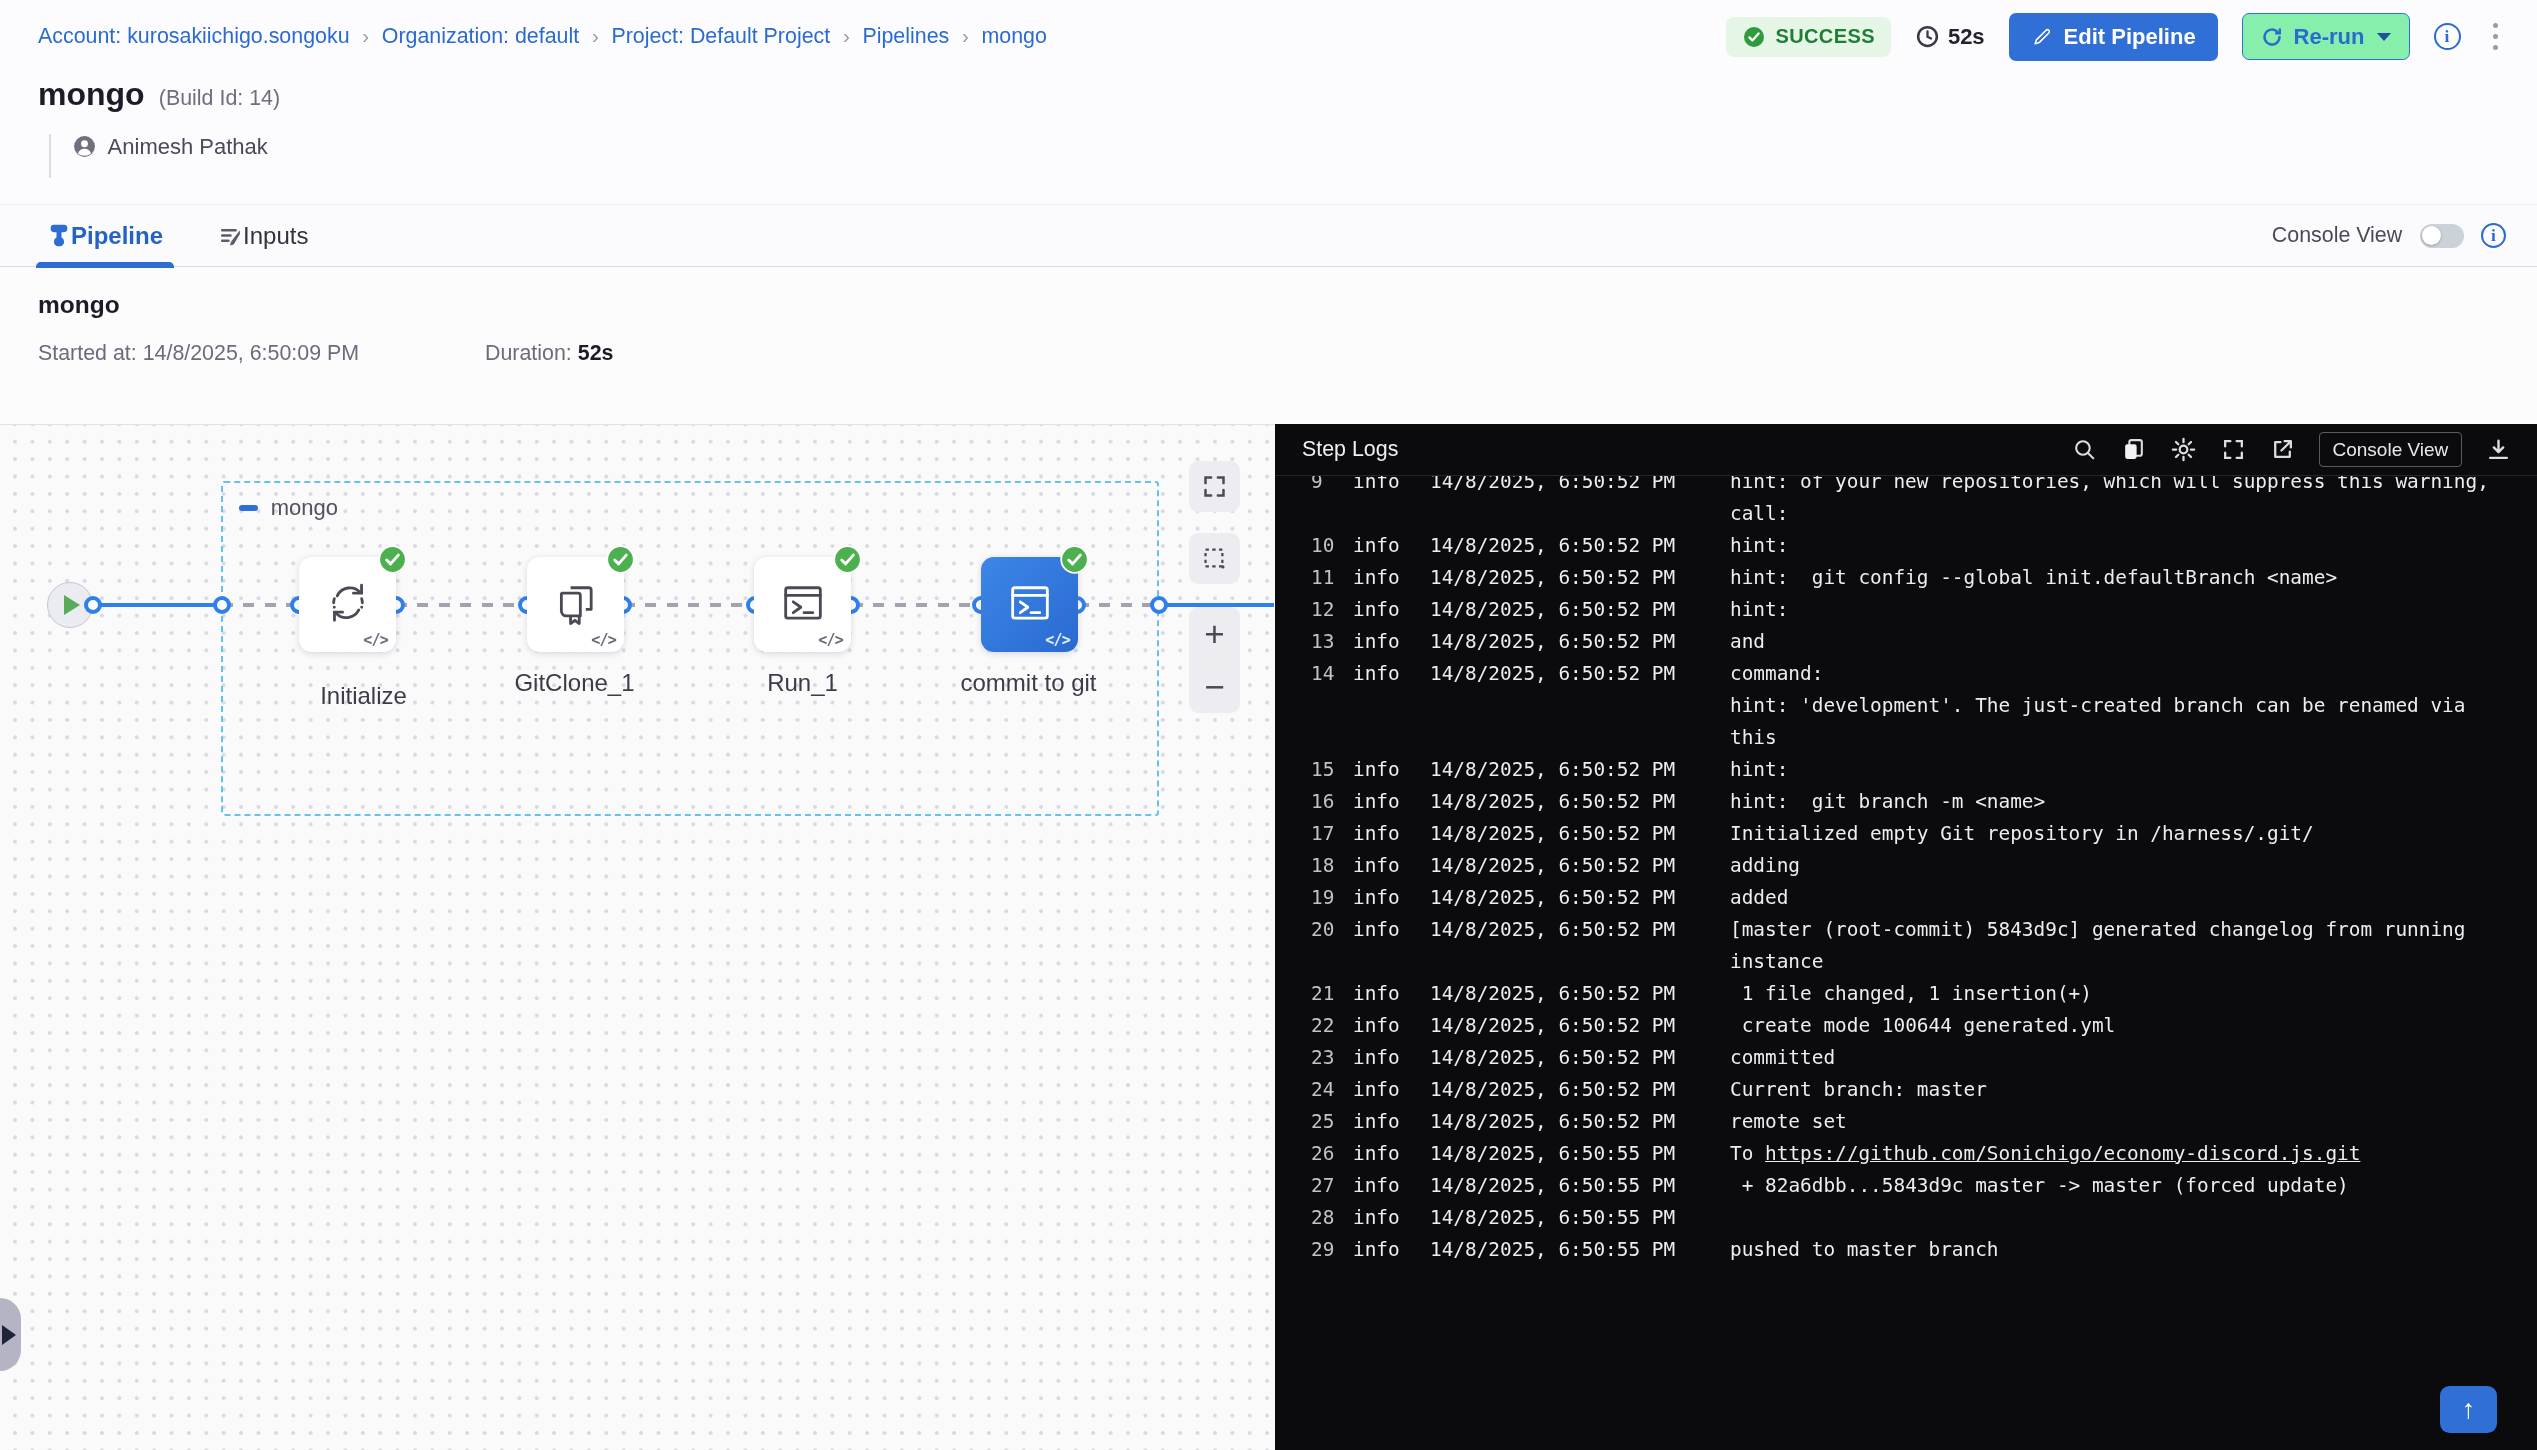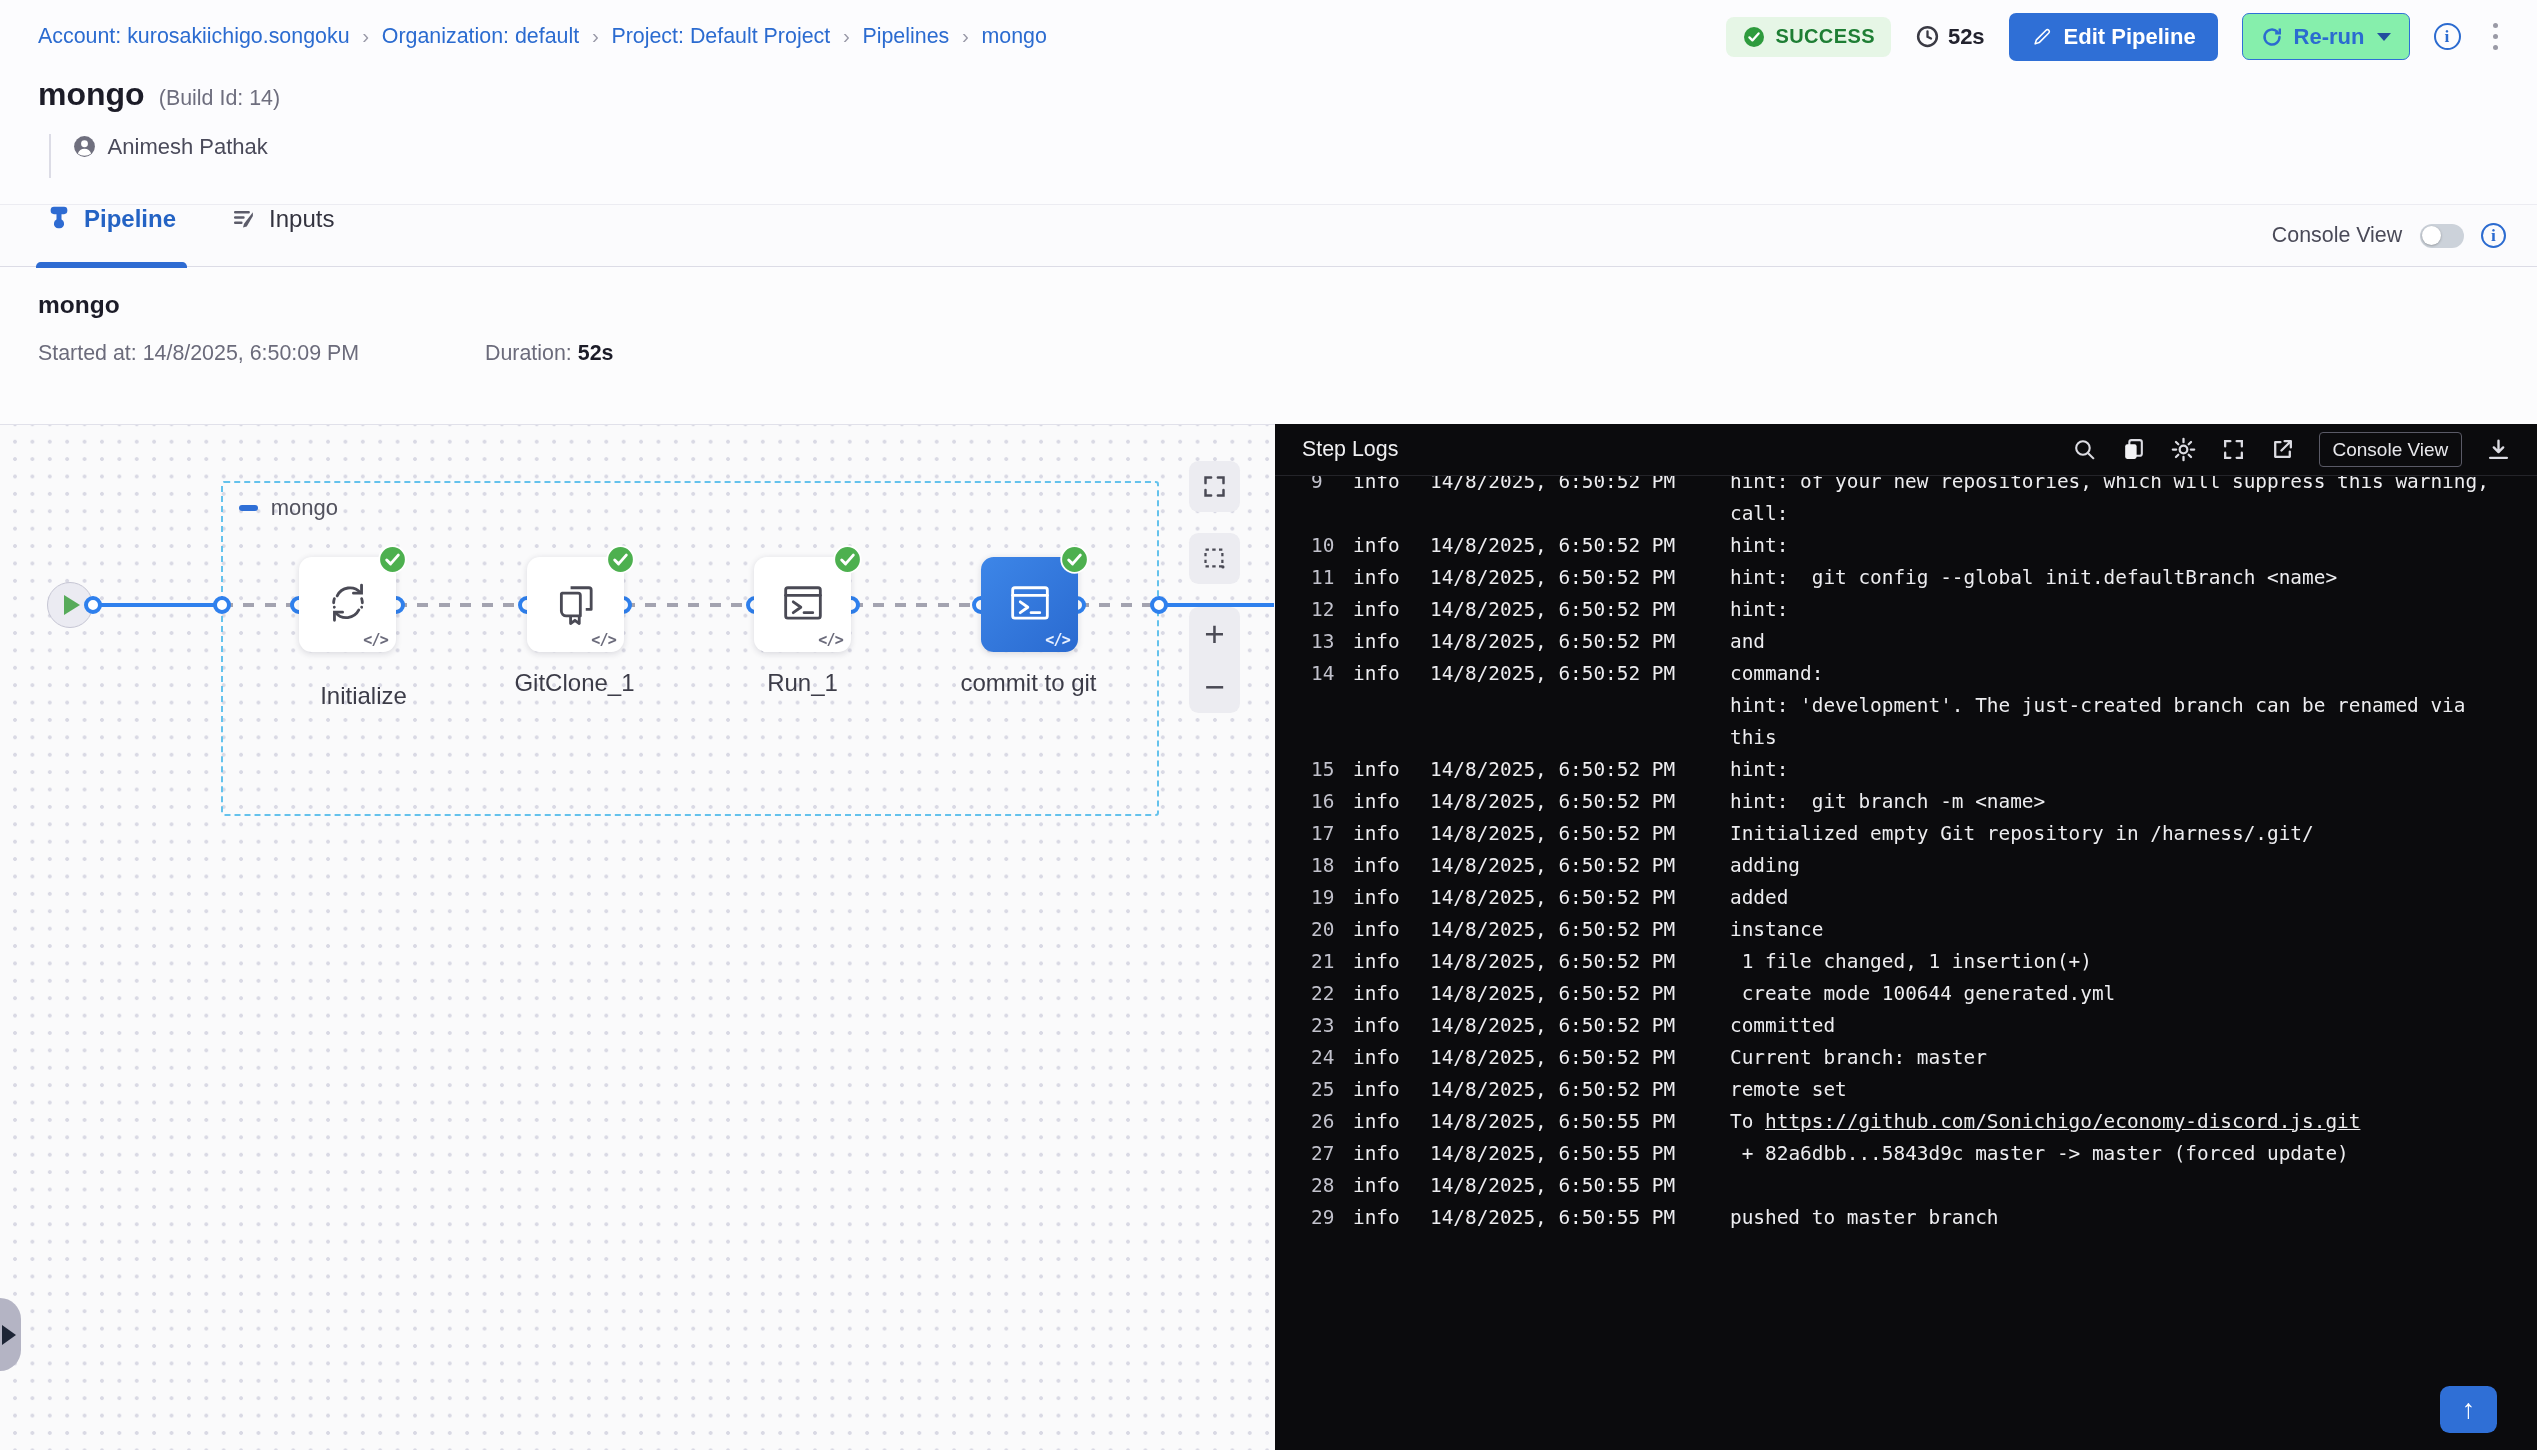--- a/index.html
+++ b/index.html
@@ -22,21 +22,21 @@
 
   
   .build-header { position:absolute; left:38px; top:76px; }
   .title-row { display:flex; align-items:baseline; gap:14.2px; }
   .title-row h1 { font-size:32px; color:#1c1c28; }
   .build-id { font-size:21.4px; color:#6e6e7e; }
   .author-row { margin:20.6px 0 0 11px; padding-left:20.6px; border-left:2.4px solid #dcdce6; display:flex; gap:11px; height:44px; font-size:22px; color:#4a4a5a; }
 
   
   .tabbar { position:absolute; left:0; top:204px; width:2538px; height:63px; border-top:1.6px solid #ececf2; border-bottom:1.6px solid #dcdce6; background:#fbfbfd; display:flex; align-items:center; padding:0 32px 0 47px; }
-  .tab { display:flex; gap:13px; font-size:24px; margin-right:55px; height:100%; position:relative; cursor:pointer; color:#33333f; }
+  .tab { display:flex; align-items:center; gap:0; font-size:24px; margin-right:55px; height:100%; position:relative; cursor:pointer; color:#33333f; }
   .tab.active { color:#2463c4; font-weight:bold; }
   .tab.active .underline { position:absolute; left:-11px; right:-11px; bottom:-1.6px; height:5.5px; background:#2e6bd2; border-radius:4.7px 4.7px 0 0; }
   .tabbar-right { margin-left:auto; display:flex; align-items:center; gap:17.4px; }
   .cv-label { font-size:21.4px; color:#4a4a58; }
   .toggle { width:44px; height:24px; background:#ccd2da; border-radius:12.7px; position:relative; cursor:pointer; }
   .toggle .knob { position:absolute; left:2.4px; top:2.4px; width:19px; height:19px; background:#fff; border-radius:50%; box-shadow:0 0.8px 2.4px rgba(0,0,0,.3); }
 
   
   .run-info { position:absolute; left:0; top:269px; width:2538px; height:155px; background:#fcfcfd; padding:22px 0 0 38px; }
   .run-name { font-size:24.5px; font-weight:bold; color:#1c1c28; }
@@ -441,21 +441,21 @@
         <div class="log-row">
           <span class="ln">19</span>
           <span class="lv">info</span>
           <span class="lt">14/8/2025, 6:50:52 PM</span>
           <span class="lm"><div>added</div></span>
         </div>
         <div class="log-row">
           <span class="ln">20</span>
           <span class="lv">info</span>
           <span class="lt">14/8/2025, 6:50:52 PM</span>
-          <span class="lm"><div>instance</div></span>
+          <span class="lm"><div>[master (root-commit) 5843d9c] generated changelog from running</div><div>instance</div></span>
         </div>
         <div class="log-row">
           <span class="ln">21</span>
           <span class="lv">info</span>
           <span class="lt">14/8/2025, 6:50:52 PM</span>
           <span class="lm"><div> 1 file changed, 1 insertion(+)</div></span>
         </div>
         <div class="log-row">
           <span class="ln">22</span>
           <span class="lv">info</span>

